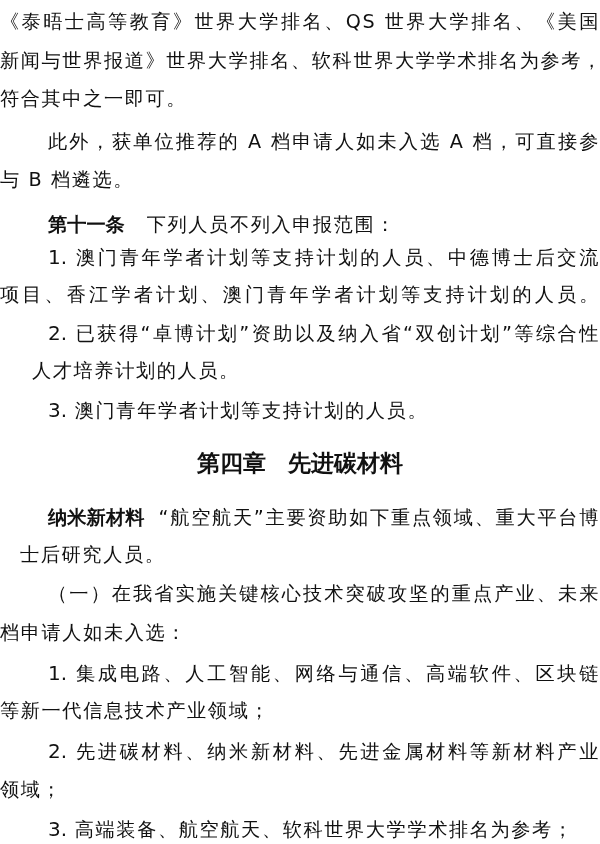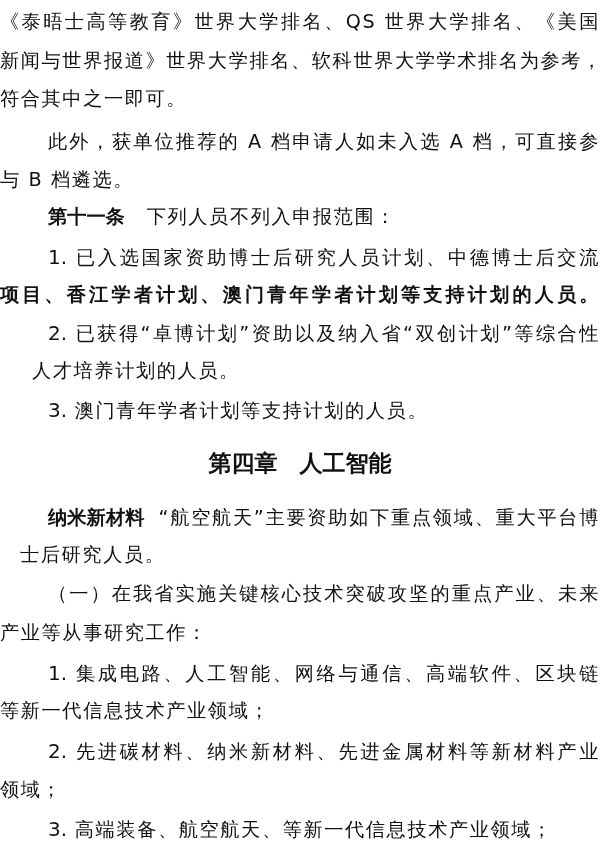--- a/index.html
+++ b/index.html
@@ -21,57 +21,57 @@
 
 <div>
 
   <div class="line justify" style="top:3px;">《泰晤士高等教育》世界大学排名、QS 世界大学排名、《美国</div>
   <div class="line justify" style="top:42px;">新闻与世界报道》世界大学排名、软科世界大学学术排名为参考，</div>
   <div class="line" style="top:80px;">符合其中之一即可。</div>
 
   <div class="line indent justify" style="top:123px;">此外，获单位推荐的 A 档申请人如未入选 A 档，可直接参</div>
   <div class="line" style="top:161px;">与 B 档遴选。</div>
 
-  <div class="line indent" style="top:198px;">
+  <div class="line indent" style="top:206px;">
     <span class="bold">第十一条</span><span style="display:inline-block;width:22px;"></span><span>下列人员不列入申报范围：</span>
   </div>
 
   <div class="line indent justify" style="top:238px;">
-    <span class="latin">1.</span> <span>已入选国家资助博士后研究人员计划、中德博士后交流</span>
+    <span class="latin">1.</span> <span>澳门青年学者计划等支持计划的人员、中德博士后交流</span>
   </div>
-  <div class="line justify" style="top:276px;font-weight:bold;">项目、香江学者计划、澳门青年学者计划等支持计划的人员。</div>
+  <div class="line justify" style="top:276px;">项目、香江学者计划、澳门青年学者计划等支持计划的人员。</div>
 
   <div class="line indent justify" style="top:314px;">
     <span class="latin">2.</span> <span>已获得“卓博计划”资助以及纳入省“双创计划”等综合性</span>
   </div>
   <div class="line" style="top:352px;padding-left:32px;">人才培养计划的人员。</div>
 
   <div class="line indent" style="top:391px;">
     <span class="latin">3.</span> <span>澳门青年学者计划等支持计划的人员。</span>
   </div>
 
   <div class="heading" style="top:443px;">
-    <span>第四章</span><span class="gap"></span><span>人工智能</span>
+    <span>第四章</span><span class="gap"></span><span>先进碳材料</span>
   </div>
 
   <div class="line indent justify" style="top:499px;">
     <span class="bold">纳米新材料</span><span style="display:inline-block;width:14px;"></span><span>“航空航天”主要资助如下重点领域、重大平台博</span>
   </div>
   <div class="line" style="top:536px;padding-left:20px;">士后研究人员。</div>
 
   <div class="line indent justify" style="top:575px;font-family:Liberation Serif, serif;">（一）在我省实施关键核心技术突破攻坚的重点产业、未来</div>
-  <div class="line" style="top:614px;">产业等从事研究工作：</div>
+  <div class="line" style="top:614px;">档申请人如未入选：</div>
 
   <div class="line indent justify" style="top:654px;">
     <span class="latin">1.</span> <span>集成电路、人工智能、网络与通信、高端软件、区块链</span>
   </div>
   <div class="line" style="top:692px;">等新一代信息技术产业领域；</div>
 
   <div class="line indent justify" style="top:732px;">
     <span class="latin">2.</span> <span>先进碳材料、纳米新材料、先进金属材料等新材料产业</span>
   </div>
   <div class="line" style="top:771px;">领域；</div>
 
   <div class="line indent" style="top:810px;">
-    <span class="latin">3.</span> <span>高端装备、航空航天、等新一代信息技术产业领域；</span>
+    <span class="latin">3.</span> <span>高端装备、航空航天、软科世界大学学术排名为参考；</span>
   </div>
 
 </div>
 
 </body></html>

